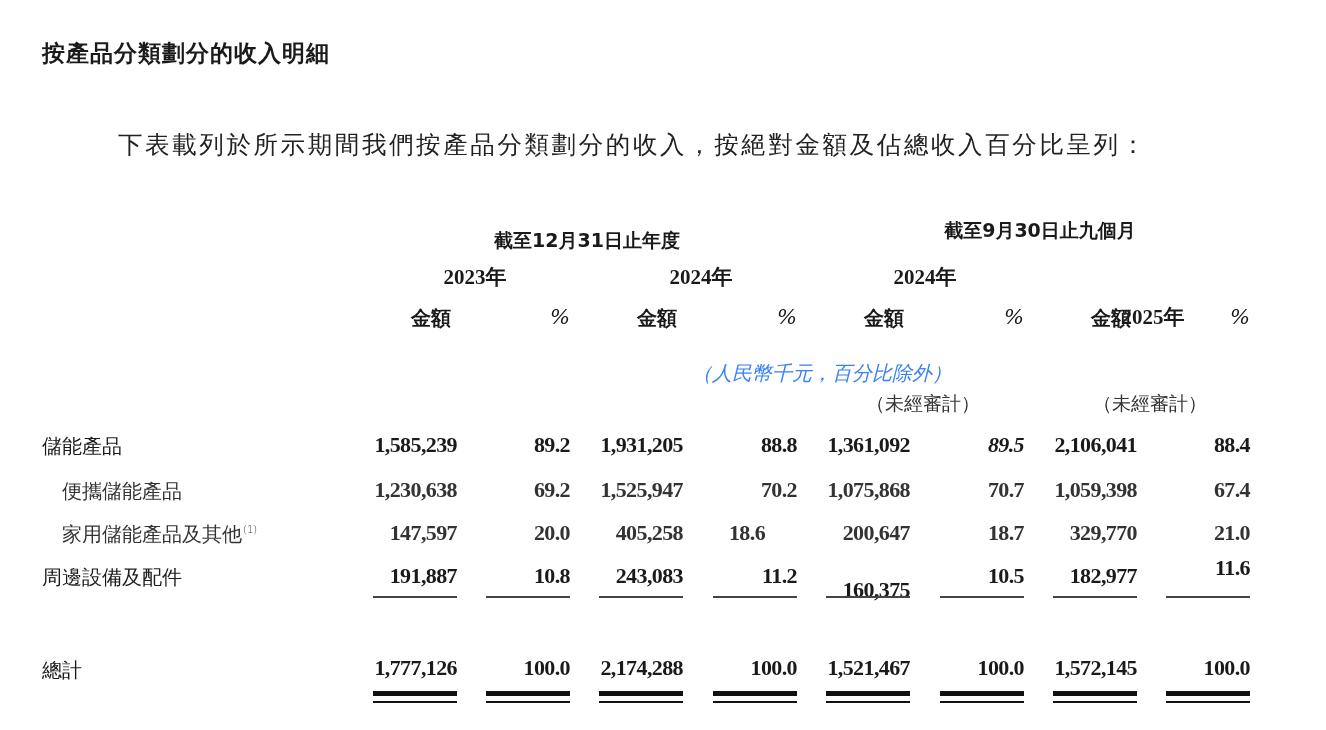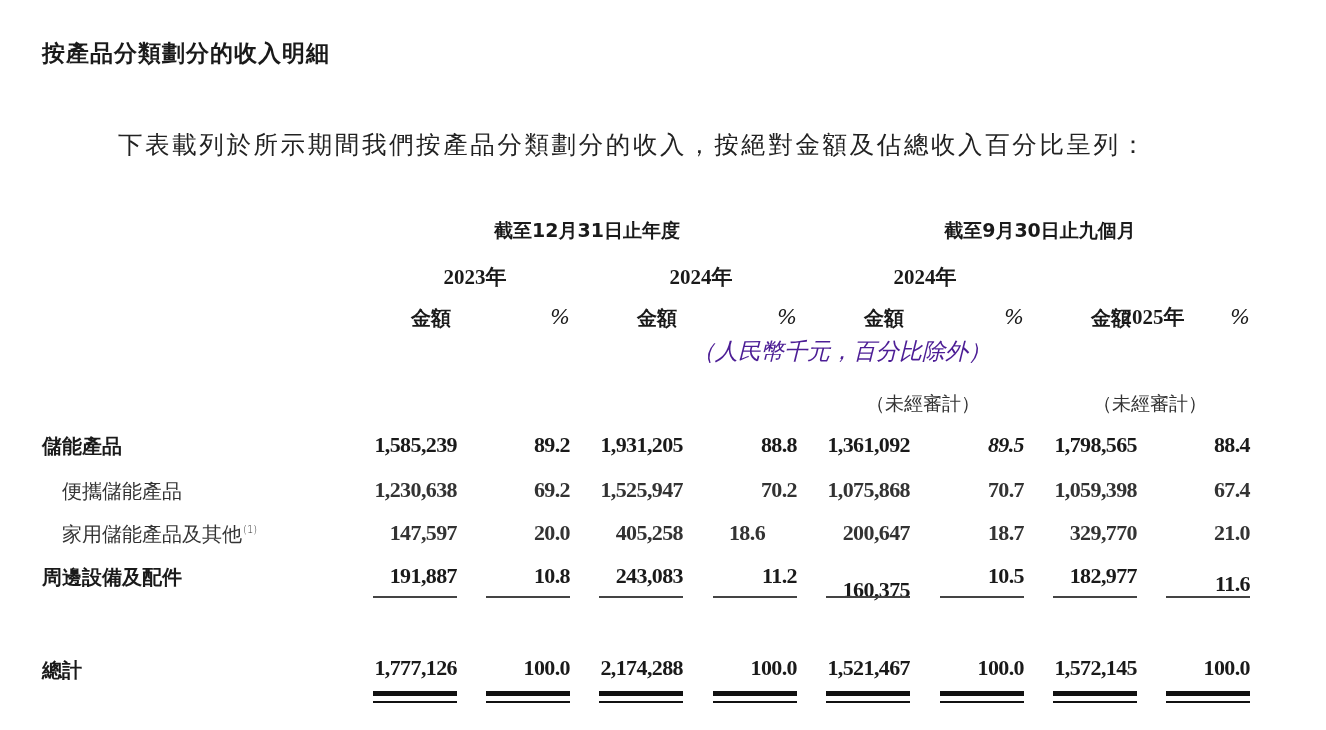--- a/index.html
+++ b/index.html
@@ -17,53 +17,53 @@
     left: 118px; top: 128px; font-size: 24.5px; letter-spacing: 2.6px; color: #222;
     font-family: "DejaVu Sans", "Liberation Sans", sans-serif; font-weight: 300;
   }
   .hdr {
     font-family: "Liberation Serif", "DejaVu Serif", serif;
     font-weight: bold; font-size: 21px; text-align: center;
   }
   .hdr-cjk { font-family: "DejaVu Sans", "Liberation Sans", sans-serif; font-size: 19px; }
   .col-label { font-size: 20px; font-weight: bold; text-align: right; }
   .unit-note {
-    left: 692px; top: 336px; font-size: 23px; font-style: italic; color: #4c1d95;
+    left: 692px; top: 360px; font-size: 20px; font-style: italic; color: #3b82f6;
     font-family: "DejaVu Sans", "Liberation Sans", sans-serif; font-weight: 300;
   }
   .unaudited {
     font-size: 19px; color: #333; top: 391px;
     font-family: "DejaVu Sans", "Liberation Sans", sans-serif; font-weight: 300;
   }
   .row-label {
     left: 42px; font-size: 20px;
     font-family: "DejaVu Sans", "Liberation Sans", sans-serif;
   }
-  .row-label.bold { font-weight: bold; }
+  .row-label.bold { font-weight: normal; }
   .row-label.indent { left: 62px; font-weight: 300; color: #333; }
   .sup { font-size: 10px; vertical-align: super; margin-left: 1px; }
   .cell {
     width: 100px; text-align: right; font-size: 22px;
     font-family: "Liberation Serif", "DejaVu Serif", serif;
     letter-spacing: -0.6px;
     font-weight: bold;
   }
   .cell.bold { font-weight: bold; }
   .cell.light { color: #333; }
   .uline { height: 2px; background: #444; }
   .dline-thick { height: 5px; background: #111; }
   .dline-thin { height: 2px; background: #111; }
 </style>
 </head>
 <body>
 
 <div class="abs section-title">按產品分類劃分的收入明細</div>
 <div class="abs intro">下表載列於所示期間我們按產品分類劃分的收入，按絕對金額及佔總收入百分比呈列：</div>
 
-<div class="abs hdr" style="left:457px; width:260px; top:218px;text-align:center;">
+<div class="abs hdr" style="left:457px; width:260px; top:228px;text-align:center;">
   <span class="hdr-cjk">截至12月31日止年度</span>
 </div>
 <div class="abs hdr" style="left:905px; width:270px; top:218px;">
   <span class="hdr-cjk">截至9月30日止九個月</span>
 </div>
 
 <div class="abs hdr" style="left:420px; width:110px; top:263px;">2023年</div>
 <div class="abs hdr" style="left:646px; width:110px; top:263px;">2024年</div>
 <div class="abs hdr" style="left:870px; width:110px; top:263px;">2024年</div>
 <div class="abs hdr" style="left:1098px; width:110px; top:263px;margin-top:40px;">2025年</div>
@@ -84,21 +84,21 @@
 <div class="abs unaudited" style="left:1093px;">（未經審計）</div>
 
 <div id="rows">
     <div class="abs row-label bold" style="top: 433px;"><span>儲能產品</span></div>
     <div class="abs cell bold" style="left: 357px; top: 432px;">1,585,239</div>
     <div class="abs cell bold" style="left: 470px; top: 432px;">89.2</div>
     <div class="abs cell bold" style="left: 583px; top: 432px;">1,931,205</div>
     <div class="abs cell bold" style="left: 697px; top: 432px;">88.8</div>
     <div class="abs cell bold" style="left: 810px; top: 432px;">1,361,092</div>
     <div class="abs cell bold" style="left: 924px; top: 432px; font-style: italic;">89.5</div>
-    <div class="abs cell bold" style="left: 1037px; top: 432px;">1,798,565</div>
+    <div class="abs cell bold" style="left: 1037px; top: 432px;">2,106,041</div>
     <div class="abs cell bold" style="left: 1150px; top: 432px;">88.4</div>
     <div class="abs row-label indent" style="top: 478px;"><span>便攜儲能產品</span></div>
     <div class="abs cell light" style="left: 357px; top: 477px;">1,230,638</div>
     <div class="abs cell light" style="left: 470px; top: 477px;">69.2</div>
     <div class="abs cell light" style="left: 583px; top: 477px;">1,525,947</div>
     <div class="abs cell light" style="left: 697px; top: 477px;">70.2</div>
     <div class="abs cell light" style="left: 810px; top: 477px;">1,075,868</div>
     <div class="abs cell light" style="left: 924px; top: 477px;">70.7</div>
     <div class="abs cell light" style="left: 1037px; top: 477px;">1,059,398</div>
     <div class="abs cell light" style="left: 1150px; top: 477px;">67.4</div>
@@ -112,21 +112,21 @@
     <div class="abs cell light" style="left: 1037px; top: 520px;">329,770</div>
     <div class="abs cell light" style="left: 1150px; top: 520px;">21.0</div>
     <div class="abs row-label bold" style="top: 564px;"><span>周邊設備及配件</span></div>
     <div class="abs cell bold" style="left: 357px; top: 563px;">191,887</div>
     <div class="abs cell bold" style="left: 470px; top: 563px;">10.8</div>
     <div class="abs cell bold" style="left: 583px; top: 563px;">243,083</div>
     <div class="abs cell bold" style="left: 697px; top: 563px;">11.2</div>
     <div class="abs cell bold" style="left: 810px; top: 577px;">160,375</div>
     <div class="abs cell bold" style="left: 924px; top: 563px;">10.5</div>
     <div class="abs cell bold" style="left: 1037px; top: 563px;">182,977</div>
-    <div class="abs cell bold" style="left: 1150px; top: 571px;">11.6</div>
+    <div class="abs cell bold" style="left: 1150px; top: 555px;">11.6</div>
     <div class="abs uline" style="left: 373px; width: 84px; top: 596px;"></div>
     <div class="abs uline" style="left: 486px; width: 84px; top: 596px;"></div>
     <div class="abs uline" style="left: 599px; width: 84px; top: 596px;"></div>
     <div class="abs uline" style="left: 713px; width: 84px; top: 596px;"></div>
     <div class="abs uline" style="left: 826px; width: 84px; top: 596px;"></div>
     <div class="abs uline" style="left: 940px; width: 84px; top: 596px;"></div>
     <div class="abs uline" style="left: 1053px; width: 84px; top: 596px;"></div>
     <div class="abs uline" style="left: 1166px; width: 84px; top: 596px;"></div>
     <div class="abs row-label bold" style="top: 657px;">總計</div>
     <div class="abs cell bold" style="left: 357px; top: 655px;">1,777,126</div>

